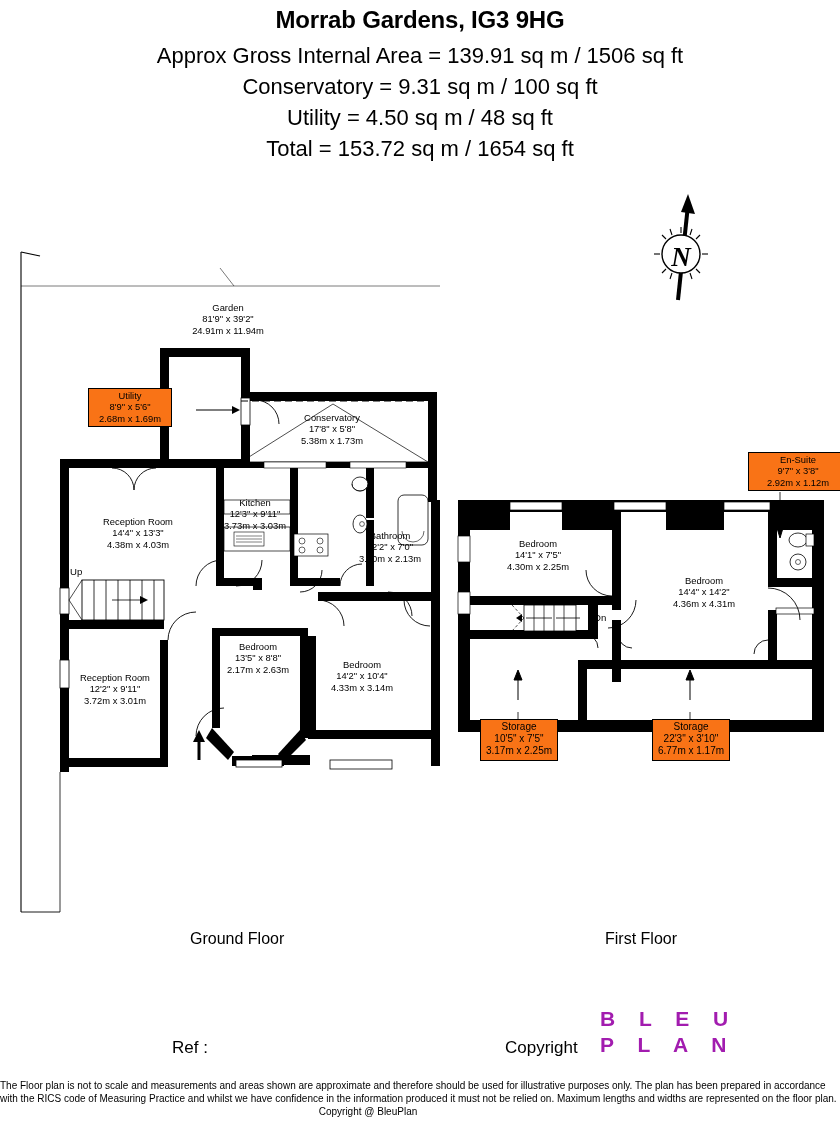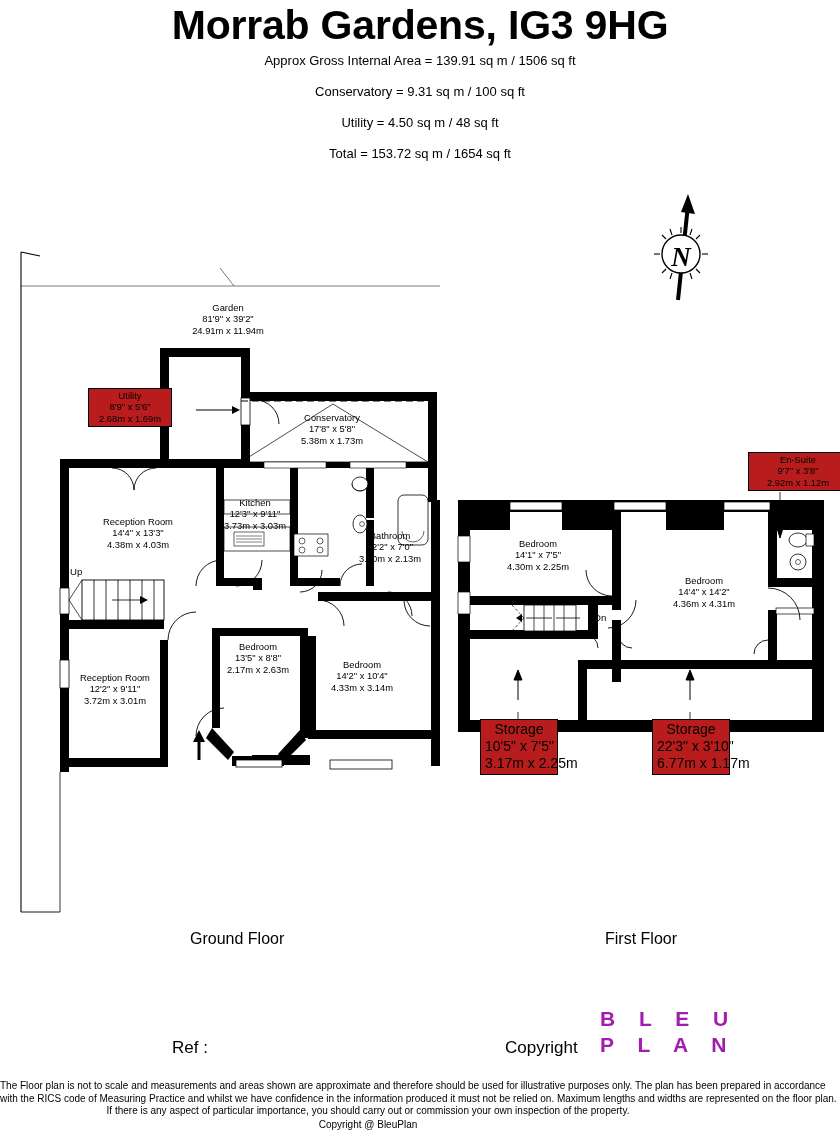--- a/index.html
+++ b/index.html
@@ -12,45 +12,45 @@
     height: 1136px;
     position: relative;
     font-family: "Liberation Sans", sans-serif;
     color: #000000;
     overflow: hidden;
   }
 
   
   #header { position: absolute; top: 0; left: 0; width: 840px; text-align: center; }
   #title {
-    font-size: 41px; font-weight: bold; letter-spacing: -0.2px;
-    margin-top: 5px; line-height: 40px;
-  }
-  .area-line { font-size: 13px; line-height: 31px; text-align: center; }
+    font-size: 24px; font-weight: bold; letter-spacing: -0.2px;
+    line-height: 40px;
+  }
+  .area-line { font-size: 22px; line-height: 31px; text-align: center; }
 
   
   #plan { position: absolute; top: 0; left: 0; width: 840px; height: 1136px; }
 
   
   .lbl {
     position: absolute;
     text-align: center;
     line-height: 1.22;
     white-space: nowrap;
     font-family: "Liberation Sans", sans-serif;
   }
   .lbl .nm { display: block; }
   .lbl .d1 { display: block; }
   .lbl .d2 { display: block; }
-  .f8 { font-size: 14px; }
+  .f8 { font-size: 10px; }
   .f9 { font-size: 9.4px; }
 
   .boxed {
     border: 1px solid #000;
-    background: #b91c1c;
+    background: #f97316;
     padding: 1px 4px 2px 4px;
   }
 
   .floorname { position: absolute; font-size: 16px; }
 
   .tinylbl { position: absolute; font-size: 9.6px; }
 
   
   #ref {
     position: absolute; left: 172px; top: 1038px;
@@ -449,15 +449,14 @@
 <div id="copyright">Copyright</div>
 
 <div id="logo" style="color: #a21caf;">
   <div>B L E U</div>
   <div>P L A N</div>
 </div>
 
 <div id="disclaimer">
   <div>The Floor plan is not to scale and measurements and areas shown are approximate and therefore should be used for illustrative purposes only. The plan has been prepared in accordance</div>
   <div>with the RICS code of Measuring Practice and whilst we have confidence in the information produced it must not be relied on. Maximum lengths and widths are represented on the floor plan.</div>
-  <div>If there is any aspect of particular importance, you should carry out or commission your own inspection of the property.</div>
   <div id="copyfoot">Copyright @ BleuPlan</div>
 </div>
 
 </body></html>

